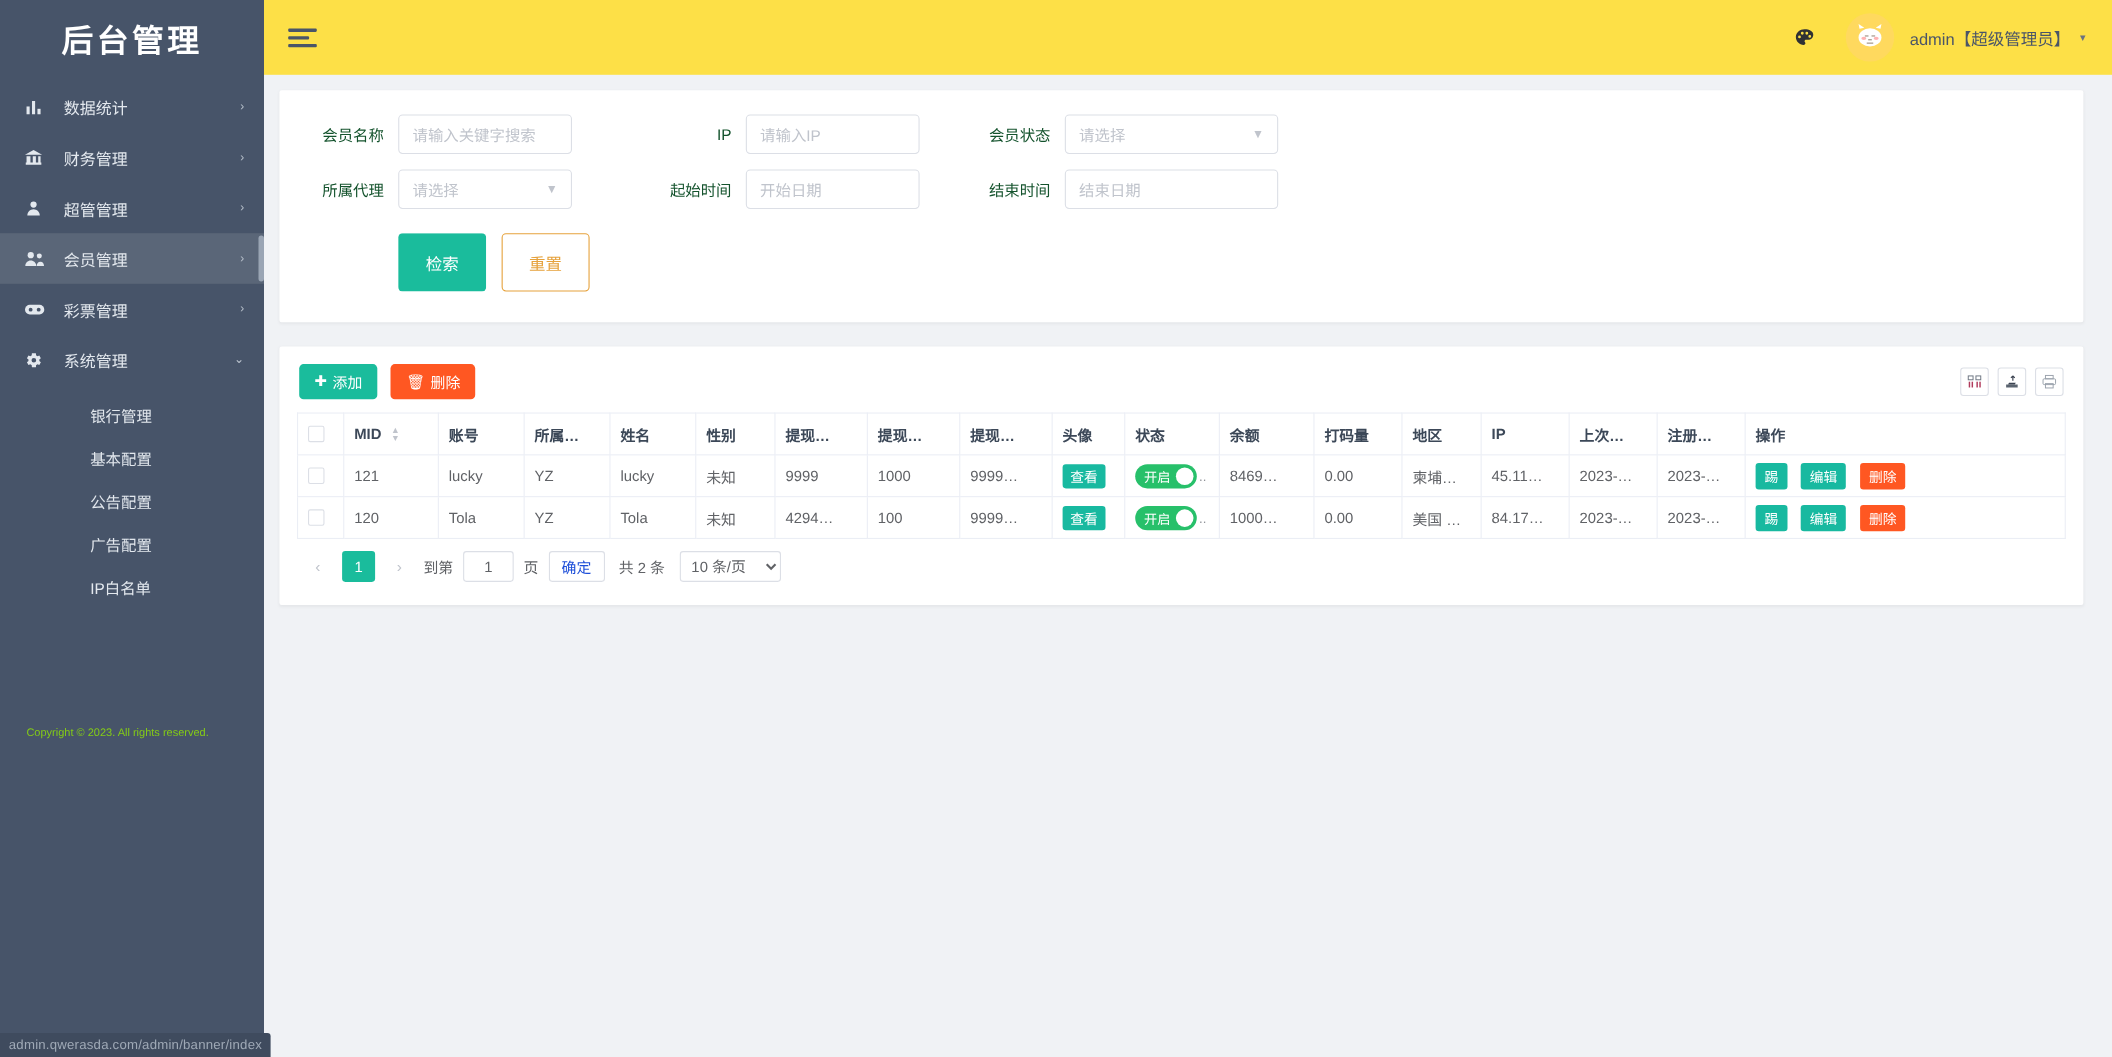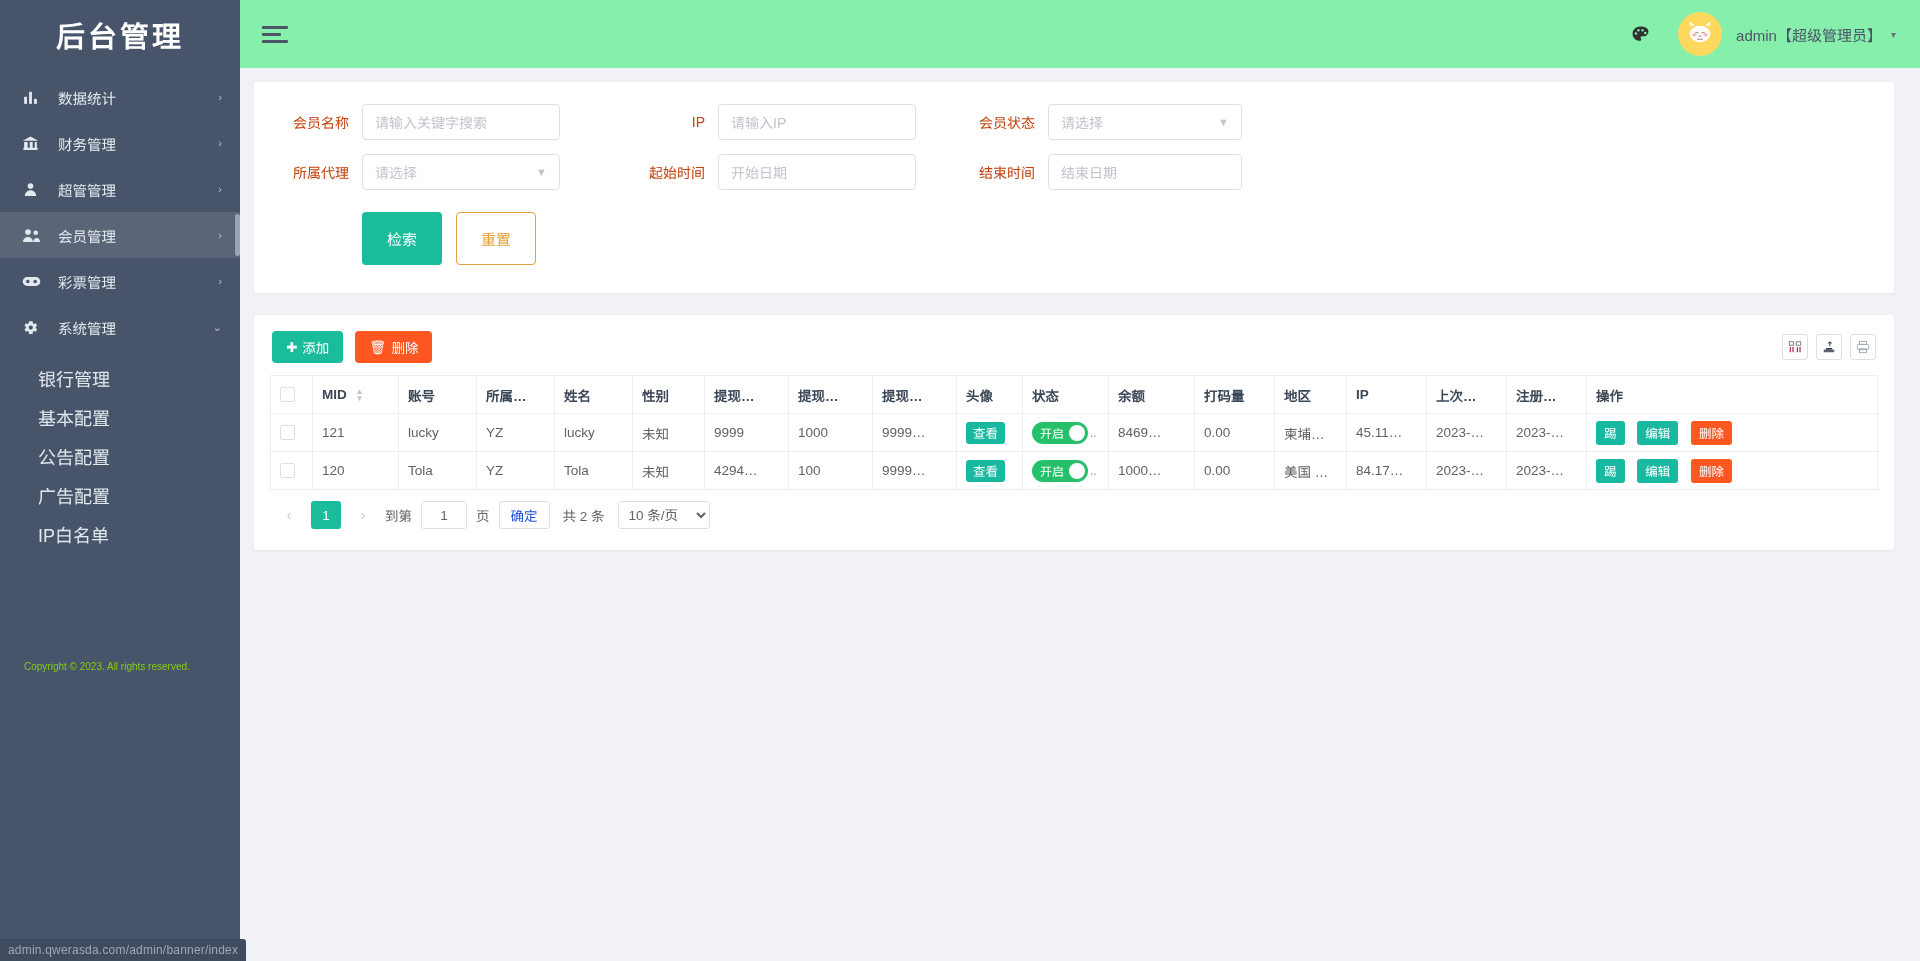--- a/index.html
+++ b/index.html
@@ -37,34 +37,34 @@
   }
   .mi-icon {
     width: 22px; height: 18px; display: inline-flex; align-items: center;
     justify-content: flex-start; margin-right: 14px; flex: 0 0 22px;
   }
   .mi-icon svg { fill: #e3e8ee; }
   .mi-label { flex: 1; white-space: nowrap; }
   .mi-arrow { font-size: 11px; color: #b9c2cd; line-height: 1; }
 
   .submenu-item {
-    height: 39px; display: flex; align-items: center; padding-left: 38px;
-    font-size: 18px; color: #e3e8ee; cursor: pointer;
+    height: 39px; display: flex; align-items: center; padding-left: 82px;
+    font-size: 14px; color: #e3e8ee; cursor: pointer;
   }
 
   .copyright {
     position: absolute; left: 24px; right: 24px; top: 658px;
     font-size: 10px; line-height: 1.7; color: #84cc16;
   }
 
   
   #main { flex: 1; display: flex; flex-direction: column; min-width: 0; }
 
   #topbar {
-    height: 68px; background: #86efac; display: flex; align-items: center;
+    height: 68px; background: #fde047; display: flex; align-items: center;
     padding: 0 24px 0 22px; flex: 0 0 68px; position: relative; z-index: 3;
   }
   .hamburger { width: 26px; cursor: pointer; padding: 6px 0; }
   .hamburger span {
     display: block; height: 3px; background: #4a5568; border-radius: 1px;
     margin: 4px 0;
   }
   .hamburger span:nth-child(2) { width: 72%; }
   .topbar-spacer { flex: 1; }
   .palette-icon { margin-right: 28px; cursor: pointer; display: flex; }
@@ -83,33 +83,33 @@
 
   .card {
     background: #ffffff; border-radius: 2px;
     box-shadow: 0 1px 3px rgba(0,0,0,.05);
   }
   .search-card { padding: 22px 30px 28px 30px; margin-bottom: 22px; }
 
   .form-row { display: flex; align-items: center; margin-bottom: 14px; }
   .form-field { display: flex; align-items: center; }
   .form-label {
-    font-size: 14px; color: #c2410c; text-align: right;
+    font-size: 14px; color: #14532d; text-align: right;
     padding-right: 13px; white-space: nowrap;
   }
   .f1 .form-label { width: 78px; }
   .f2 .form-label { width: 86px; }
   .f3 .form-label { width: 90px; }
   .inp {
     height: 36px; border: 1px solid #dcdfe6; border-radius: 4px;
     background: #fff; font-size: 14px; color: #c0c4cc;
     padding: 0 12px; display: flex; align-items: center;
     font-family: inherit; outline: none;
   }
-  .inp.w190 { width: 198px; }
+  .inp.w190 { width: 158px; }
   .inp.w194 { width: 194px; }
   .select-inp { justify-content: space-between; cursor: pointer; }
   .sel-caret {
     color: #c0c4cc; font-size: 11px; margin-left: 8px; line-height: 1;
   }
   .gapA { width: 72px; }
   .gapB { width: 42px; }
 
   .btn-row { margin-top: 22px; padding-left: 78px; display: flex; gap: 14px; }
   .btn {

